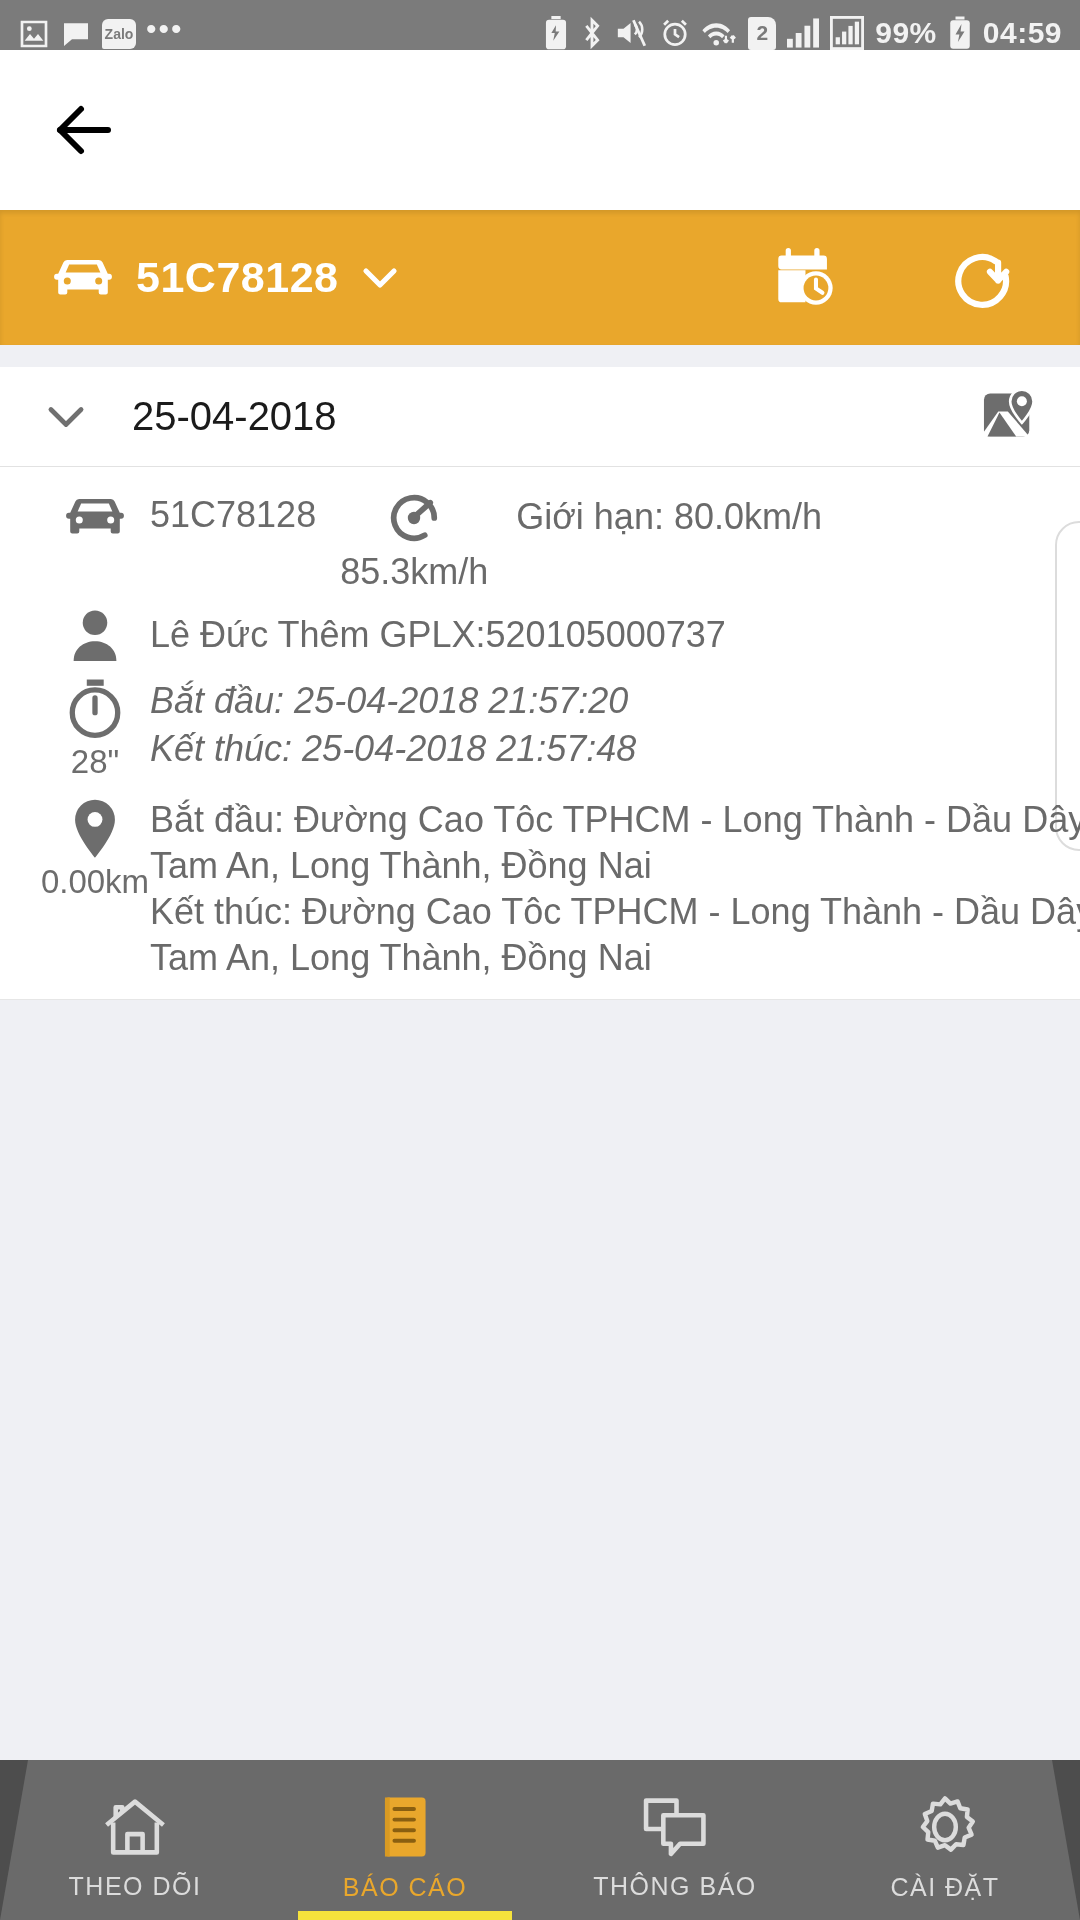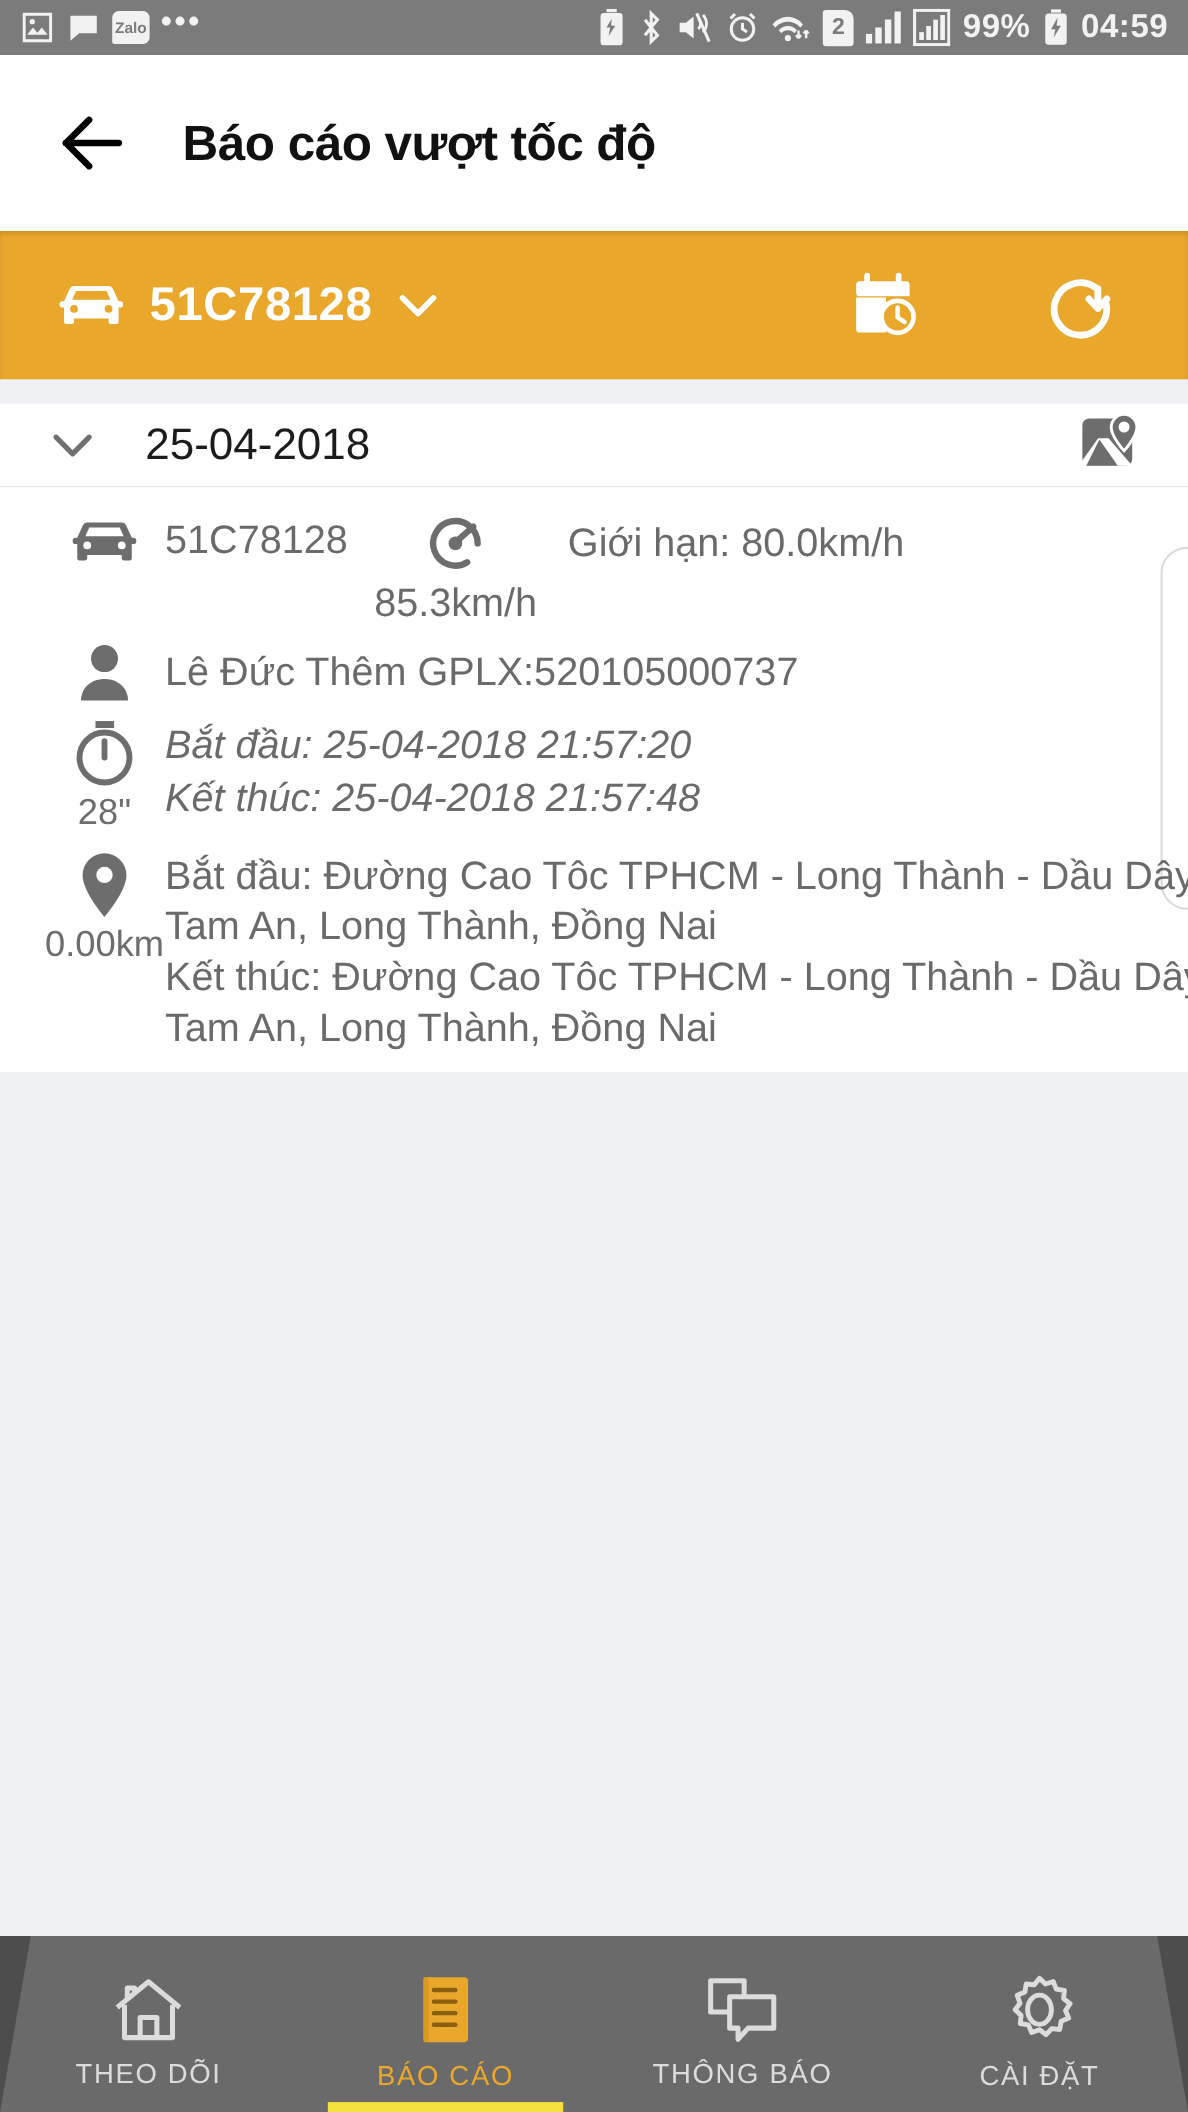--- a/index.html
+++ b/index.html
@@ -7,21 +7,21 @@
   body {
     font-family:"Liberation Sans", sans-serif;
     background:#eff0f4;
     overflow:hidden;
     position:relative;
   }
 
   
   .statusbar {
     height:50px; background:#7b7b7b;
-    display:flex; align-items:center;
+    display:flex; align-items:flex-end;
     padding:0 18px; color:#f2f2f2;
   }
   .sb-left { display:flex; align-items:center; gap:10px; }
   .sb-right { margin-left:auto; display:flex; align-items:center; gap:11px; }
   .sb-ico { display:block; }
   .sb-text { font-size:30px; letter-spacing:0.5px; font-weight:700; }
   .sb-dots { font-size:30px; letter-spacing:2px; line-height:12px; padding-bottom:10px;}
   .zalo-badge {
     width:34px;height:30px;background:#f2f2f2;color:#7b7b7b;
     border-radius:6px 6px 6px 2px;font-size:14px;font-weight:bold;
@@ -50,21 +50,21 @@
     display:flex; align-items:center; padding:0 52px;
     box-shadow:inset 0 3px 5px rgba(0,0,0,0.10);
   }
   .vehicle-sel { display:flex; align-items:center; gap:22px; cursor:pointer; }
   .veh-plate { font-size:43px; font-weight:bold; color:#fff; letter-spacing:0.5px; }
   .tb-actions { margin-left:auto; display:flex; align-items:center; gap:112px; padding-right:18px; }
 
   
   .gapbar { height:22px; background:#eff0f4; }
   .date-row {
-    height:76px; background:#fff;
+    height:100px; background:#fff;
     display:flex; align-items:center; padding:0 40px;
     border-bottom:1px solid #e2e2e2;
   }
   .date-chev { width:52px; display:flex; justify-content:center; cursor:pointer; }
   .date-text { font-size:40px; color:#1b1b1b; margin-left:40px; }
   .date-map { margin-left:auto; cursor:pointer; }
 
   
   .card-wrap {
     background:#fff; position:relative;
@@ -198,21 +198,20 @@
     </svg>
     <span class="sb-text">04:59</span>
   </div>
 </div>
 
 <div class="titlebar">
   <svg class="back-arrow" viewBox="0 0 24 24" fill="none" stroke="#000" stroke-width="2" stroke-linecap="round" stroke-linejoin="round">
     <path d="M20 12H4"></path>
       <path d="M11 5l-7 7 7 7"></path>
   </svg>
-  <div class="title-text">Báo cáo vượt tốc độ</div>
 </div>
 
 <div class="toolbar">
   <div class="vehicle-sel">
     <svg width="62" height="46" viewBox="0 0 30 22" fill="#fff">
       <path d="M3 9l2.5-5.5A2 2 0 0 1 7.3 2.3h15.4a2 2 0 0 1 1.8 1.2L27 9h.6a1.4 1.4 0 0 1 0 2.8H27V18a1 1 0 0 1-1 1h-2.4a1 1 0 0 1-1-1v-1.4H7.4V18a1 1 0 0 1-1 1H4a1 1 0 0 1-1-1v-6.2h-.6a1.4 1.4 0 0 1 0-2.8H3z"></path>
       <circle cx="7.4" cy="12.4" r="1.7" fill="#e9a72c"></circle>
         <circle cx="22.6" cy="12.4" r="1.7" fill="#e9a72c"></circle>
       <path d="M6.6 8.3l1.7-3.8h13.4l1.7 3.8z" fill="#e9a72c"></path>
     </svg>

